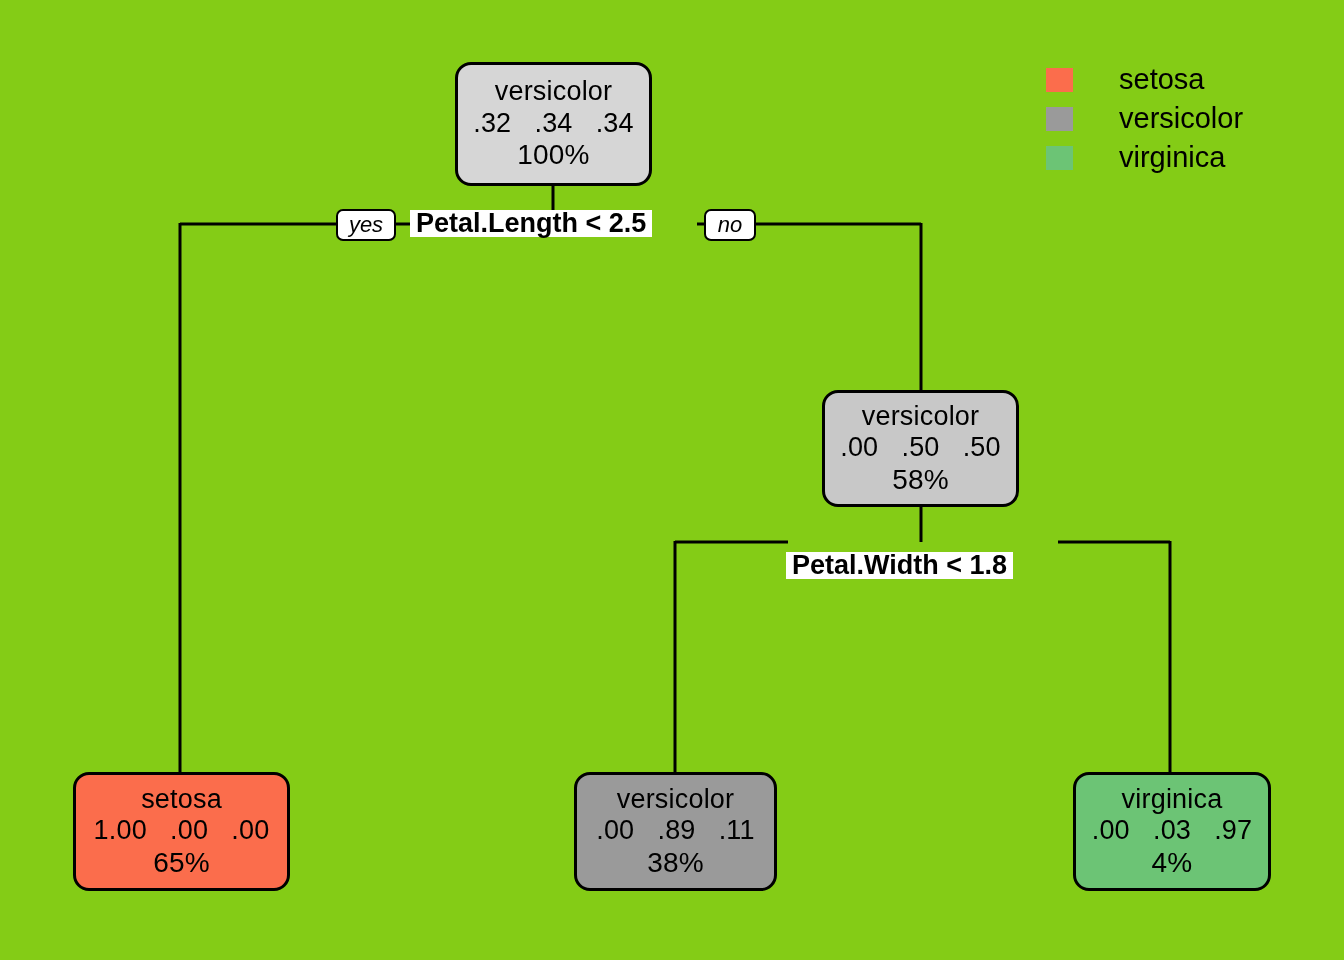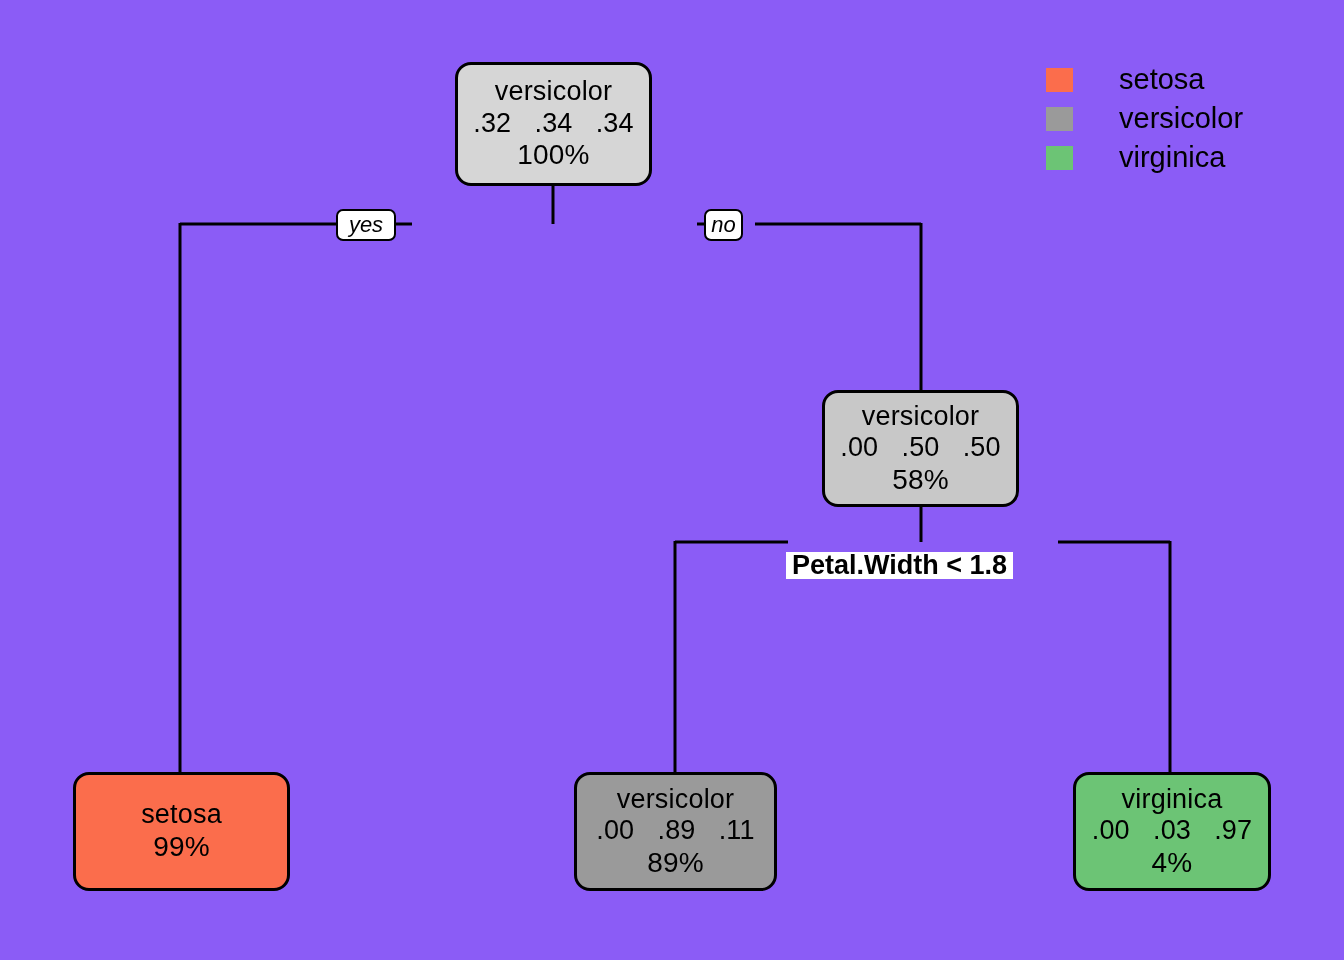--- a/index.html
+++ b/index.html
@@ -4,21 +4,21 @@
 <style>
   html, body {
     margin: 0;
     padding: 0;
     background: #ffffff;
   }
   #canvas {
     position: relative;
     width: 1344px;
     height: 960px;
-    background: #8b5cf6;
+    background: #84cc16;
     font-family: "Liberation Sans", sans-serif;
     overflow: hidden;
     text-decoration: underline;
   }
   #tree-svg {
     position: absolute;
     left: 0;
     top: 0;
     width: 1344px;
     height: 960px;
@@ -125,41 +125,43 @@
 
   <div class="node-box" style="left:455px; top:62px; width:197px; height:124px; background:#D6D6D6;">
     <div class="node-line cls">versicolor</div>
     <div class="node-line probs">.32   .34   .34</div>
     <div class="node-line pct">100%</div>
   </div>
 
   <div class="yesno-box" style="left:336px; top:209px; width:60px; height:32px;">
     <span>yes</span>
   </div>
-  <div class="yesno-box" style="left:704px; top:209px; width:39px; height:32px;">
+  <div class="split-label" style="left:410px; top:210px;">Petal.Length &lt; 2.5</div>
+  <div class="yesno-box" style="left:704px; top:209px; width:52px; height:32px;">
     <span>no</span>
   </div>
 
   <div class="node-box" style="left:73px; top:772px; width:217px; height:119px; background:#FB6D4C;">
     <div class="node-line cls">setosa</div>
-    <div class="node-line pct">99%</div>
+    <div class="node-line probs">1.00   .00   .00</div>
+    <div class="node-line pct">65%</div>
   </div>
 
   <div class="node-box" style="left:822px; top:390px; width:197px; height:117px; background:#C8C8C8;">
     <div class="node-line cls">versicolor</div>
     <div class="node-line probs">.00   .50   .50</div>
     <div class="node-line pct">58%</div>
   </div>
 
   <div class="split-label" style="left:786px; top:529px;margin-top:23px;">Petal.Width &lt; 1.8</div>
 
   <div class="node-box" style="left:574px; top:772px; width:203px; height:119px; background:#9A9A9A;">
     <div class="node-line cls">versicolor</div>
     <div class="node-line probs">.00   .89   .11</div>
-    <div class="node-line pct">89%</div>
+    <div class="node-line pct">38%</div>
   </div>
 
   <div class="node-box" style="left:1073px; top:772px; width:198px; height:119px; background:#6CC475;">
     <div class="node-line cls">virginica</div>
     <div class="node-line probs">.00   .03   .97</div>
     <div class="node-line pct">4%</div>
   </div>
 
   <div id="legend">
     <div class="legend-row">

